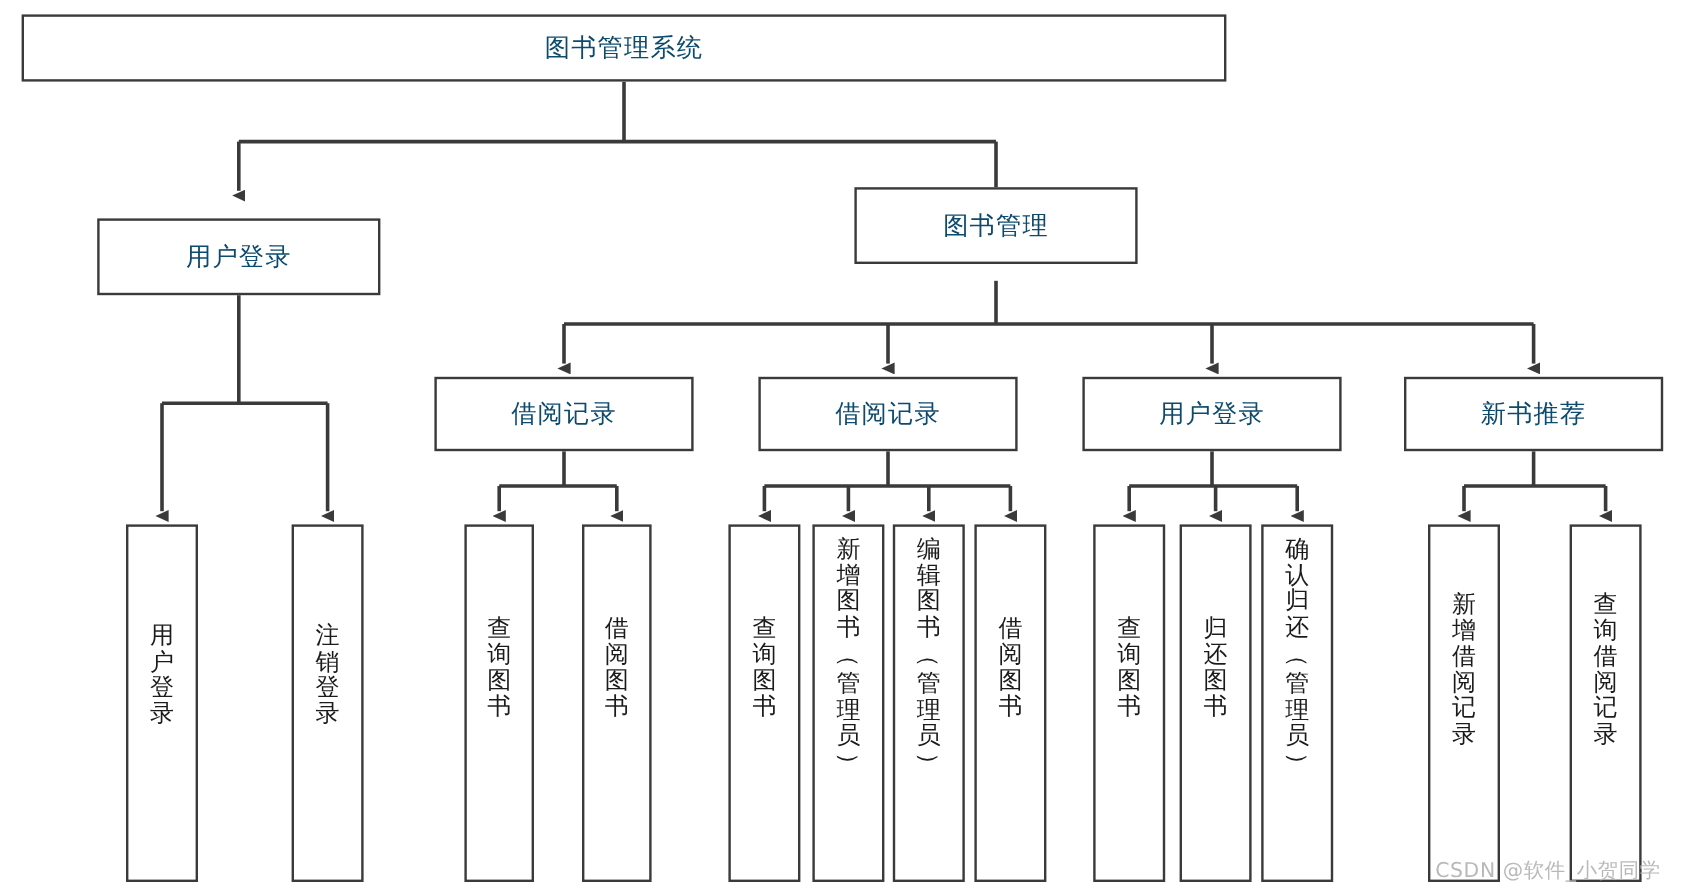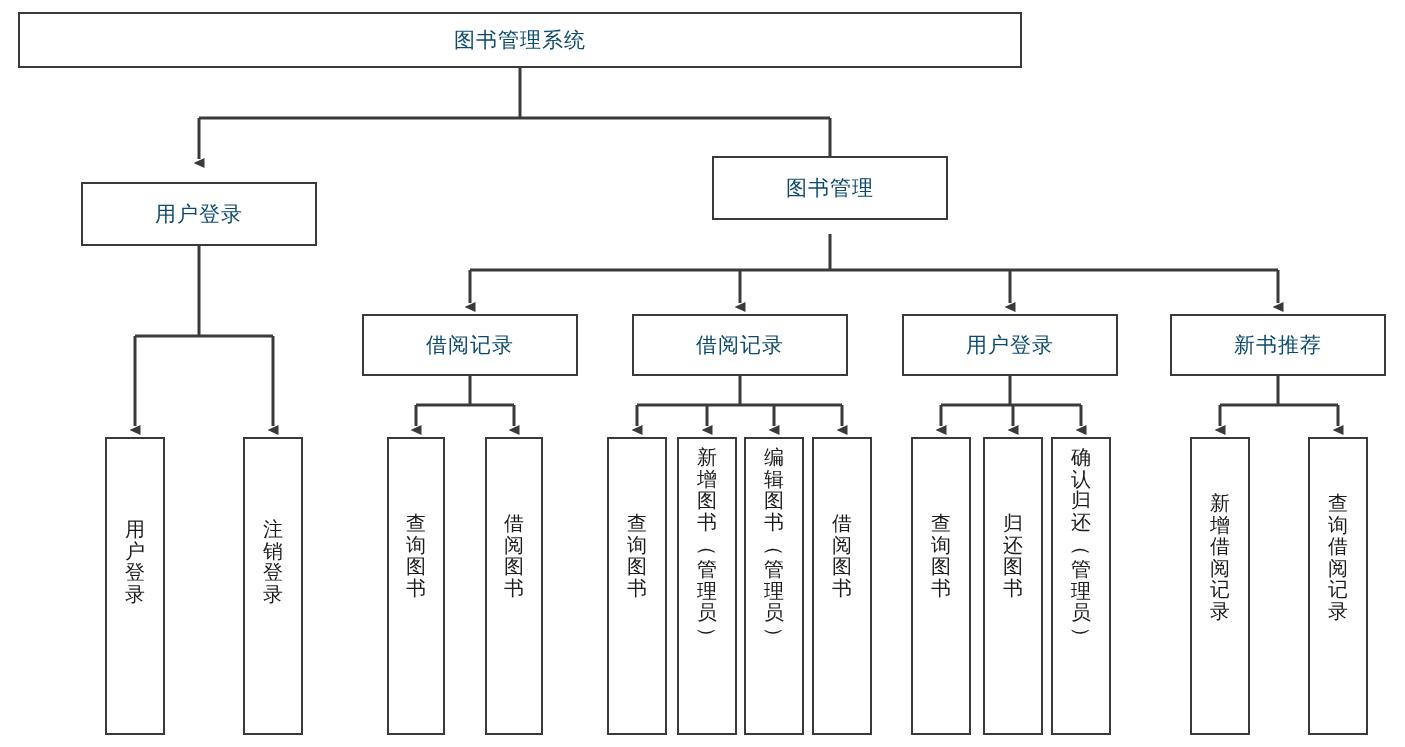--- a/index.html
+++ b/index.html
@@ -226,13 +226,14 @@
           <span>查</span>
           <span>询</span>
           <span>借</span>
           <span>阅</span>
           <span>记</span>
           <span>录</span>
         </div>
       </div>
     </div>
 
+  <div class="watermark" style="left: 1196px; top: 714px;">CSDN @软件_小贺同学</div>
 </div>
 
 </body></html>

